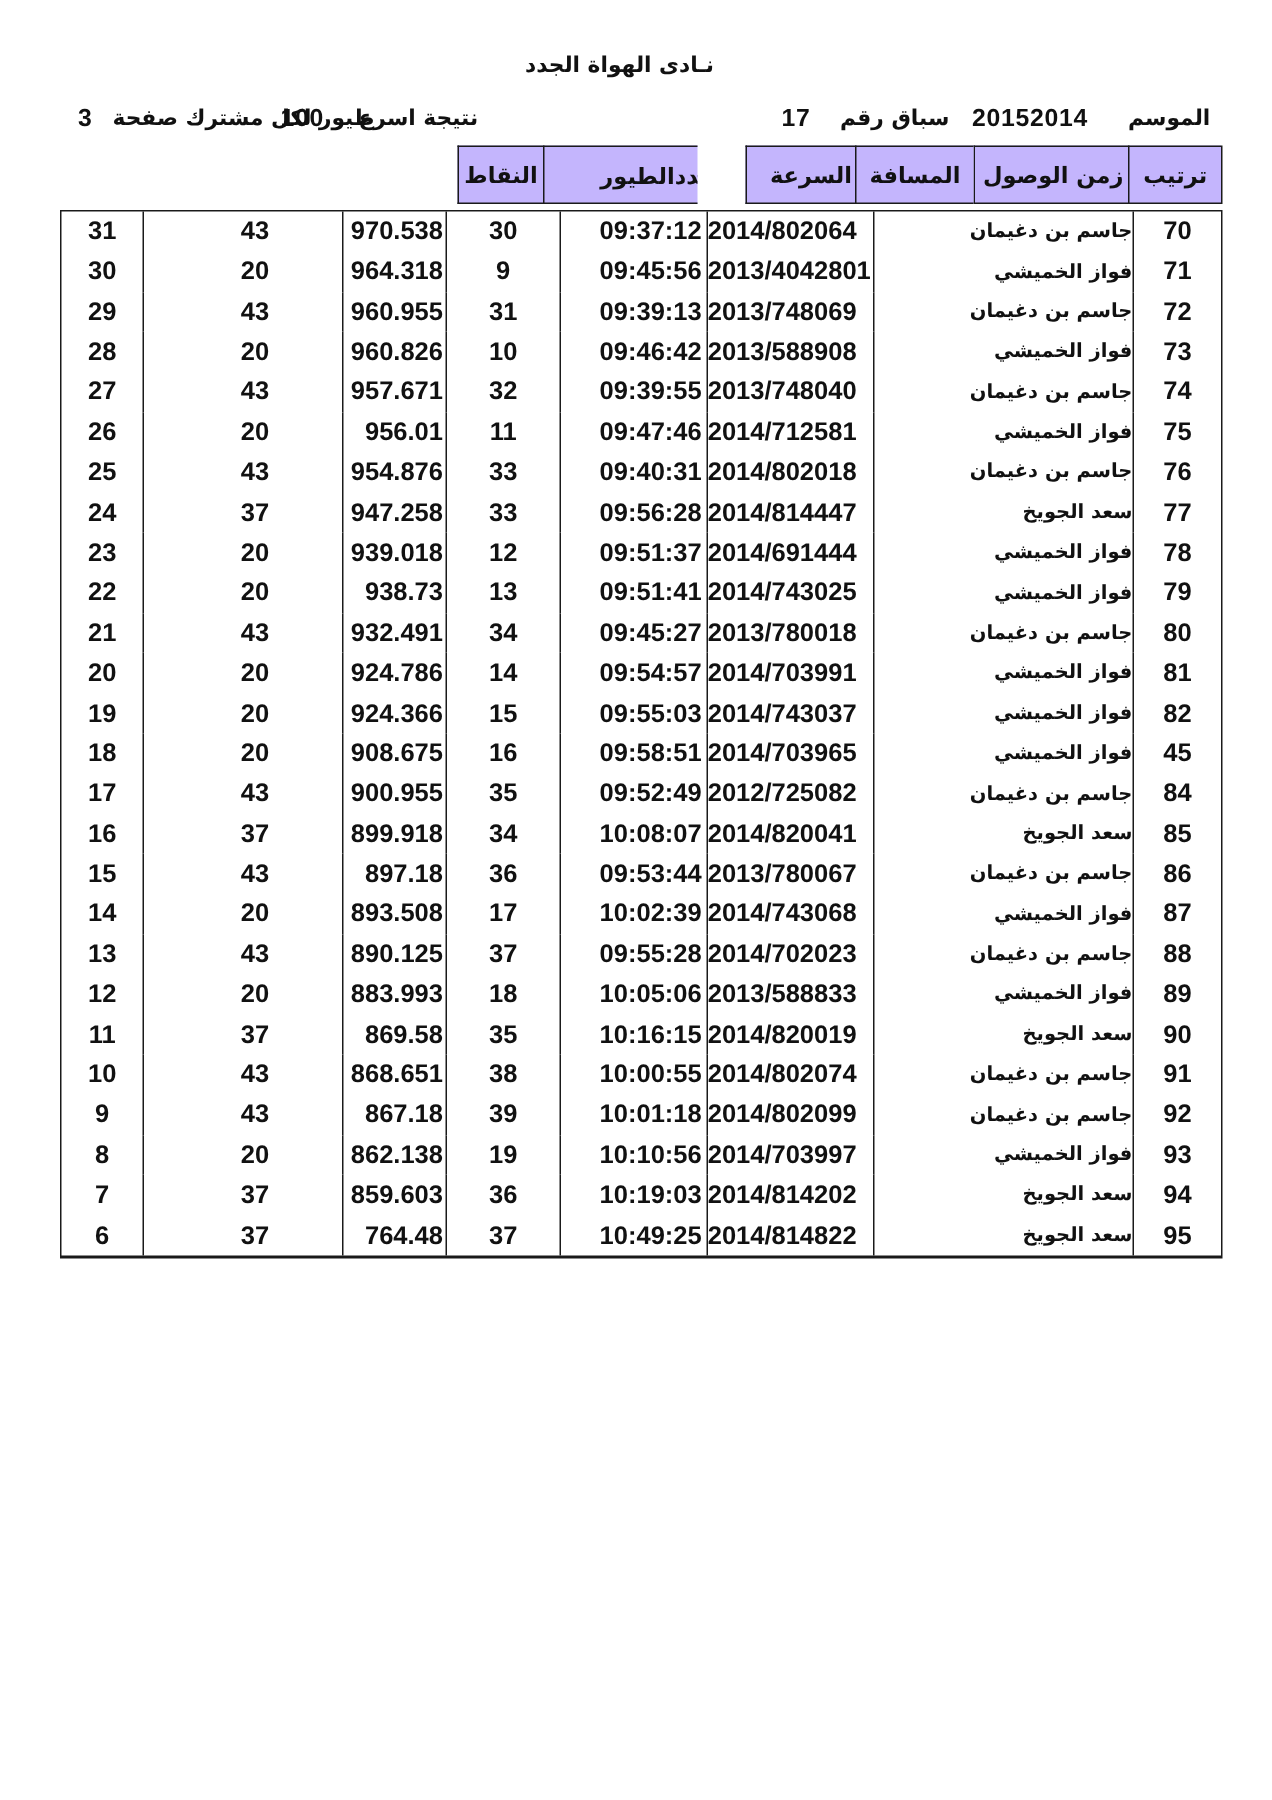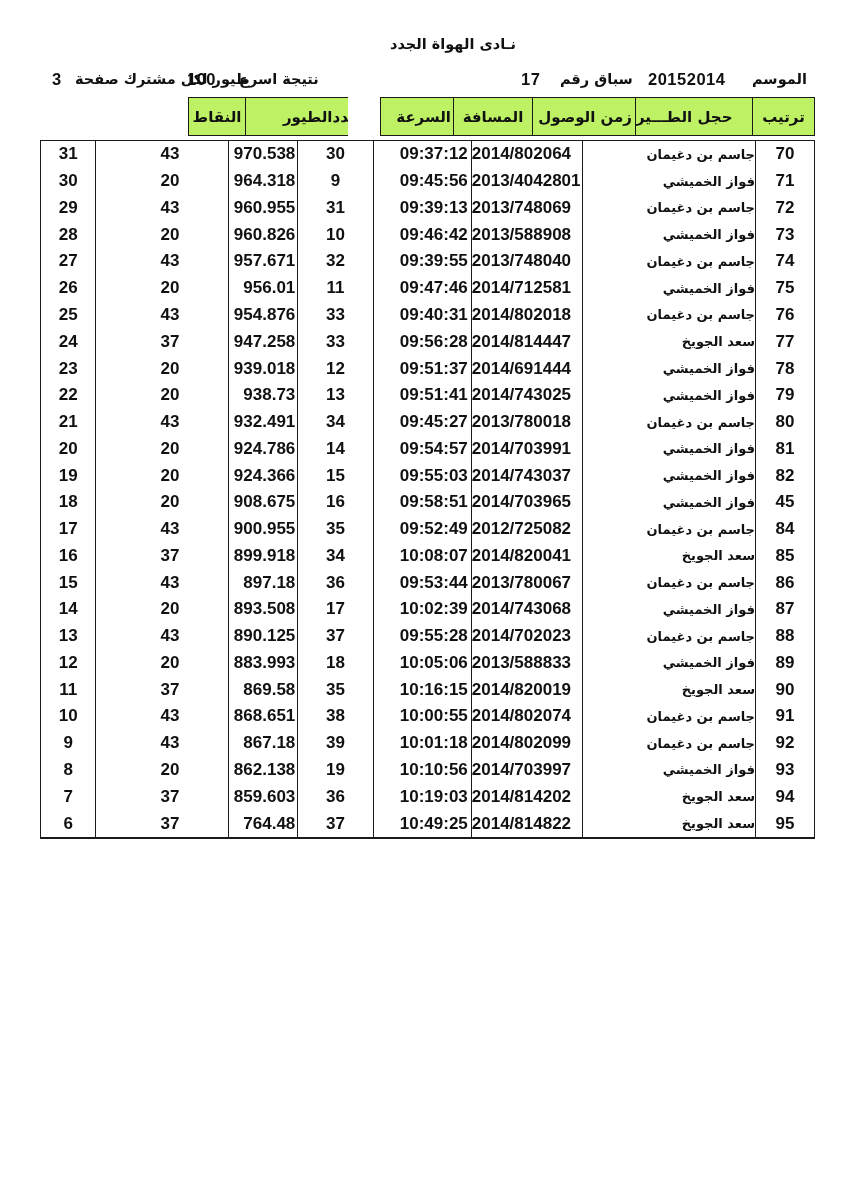--- a/index.html
+++ b/index.html
@@ -7,21 +7,21 @@
     position:relative;
     width:848px;height:1200px;
     margin:0 auto;
     background:#ffffff;
     font-family:"DejaVu Sans", sans-serif;
     color:#111;
     overflow:hidden;
   }
   .doc-title{
     position:absolute;top:36px;left:413px;transform:translateX(-50%);
-    font-size:14.5px;font-weight:bold;white-space:nowrap;margin-left:40px;
+    font-size:14.5px;font-weight:bold;white-space:nowrap;
   }
   .info-line span{position:absolute;top:71px;white-space:nowrap;font-weight:bold;}
   .info-ar{font-size:14.5px;}
   .info-num{font-size:16.5px;font-family:"Liberation Sans","DejaVu Sans",sans-serif;letter-spacing:.5px;top:70px !important;}
   .pos-page-num{left:52px;}
   .pos-birds-scope{left:75px;}
   .pos-birds-count{left:187px;}
   .pos-result-type{left:239px;}
   .pos-location{left:426px;margin-top:36px;}
   .pos-race-num{left:521px;}
@@ -30,21 +30,21 @@
   .pos-season-label{left:752px;}
 
   .results-table{position:absolute;left:40px;top:97px;width:775px;}
   .header-row{
     display:flex;direction:rtl;height:39px;
     border-right:1.6px solid #1a1a1a;
     box-sizing:border-box;
   }
   .h-cell{
     box-sizing:border-box;
-    background:#bef264;
+    background:#c4b5fd;
     border-top:1.6px solid #1a1a1a;
     border-bottom:1.6px solid #1a1a1a;
     border-left:1.6px solid #1a1a1a;
     display:flex;align-items:center;justify-content:center;
     font-weight:bold;font-size:15px;white-space:nowrap;overflow:hidden;
   }
   .tbody{
     margin-top:4px;
     box-sizing:border-box;
     border:1.4px solid #1a1a1a;
@@ -91,21 +91,20 @@
     <span class="info-ar  pos-location">منيفة</span>
     <span class="info-num pos-race-num">17</span>
     <span class="info-ar  pos-race-label">سباق رقم</span>
     <span class="info-num pos-season-val">20152014</span>
     <span class="info-ar  pos-season-label">الموسم</span>
   </div>
 
   <div class="results-table">
     <div class="header-row">
       <div class="h-cell c-rank">ترتيب</div>
-      <div class="h-cell c-ring">حجل الطـــير</div>
       <div class="h-cell c-time">زمن الوصول</div>
       <div class="h-cell c-dist">المسافة</div>
       <div class="h-cell c-speed">السرعة</div>
       <div class="h-cell c-birds">عددالطيور</div>
       <div class="h-cell c-points">النقاط</div>
     </div>
 
     <div class="tbody" id="tbody">
       <div class="t-row">
         <div class="cell num c-rank">70</div>

